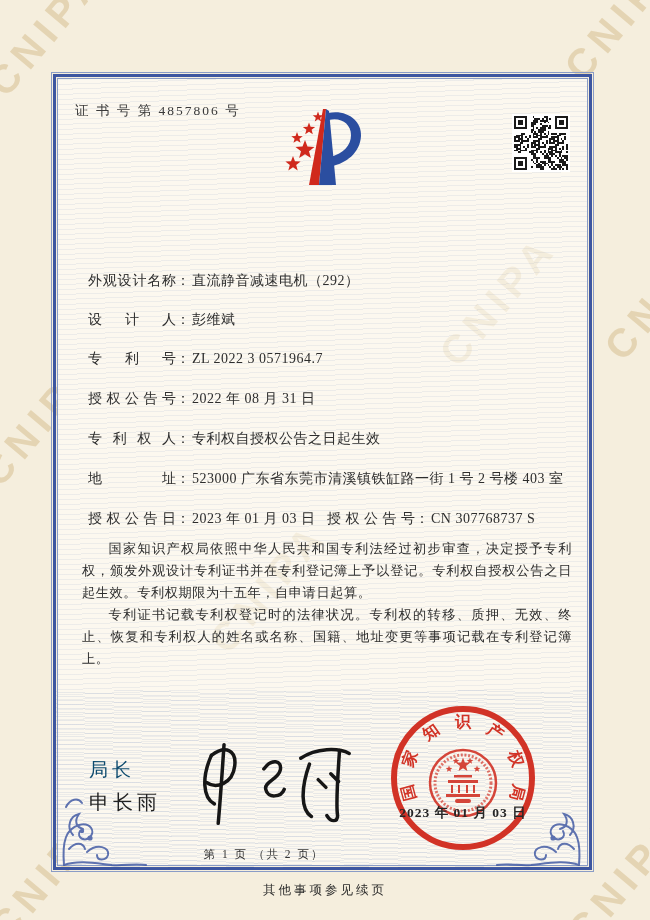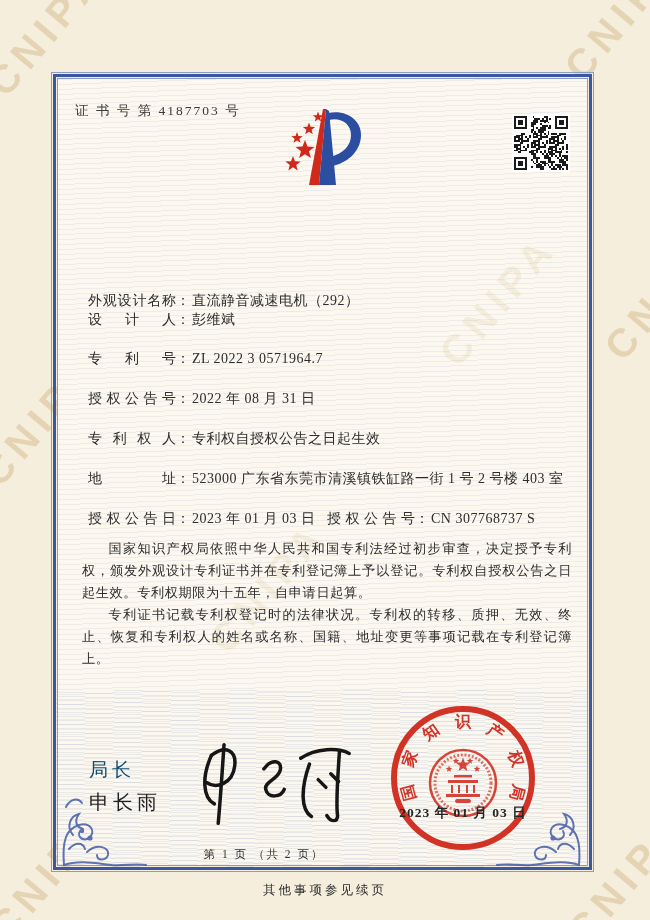--- a/index.html
+++ b/index.html
@@ -86,21 +86,21 @@
   </svg>
   <svg class="orn orn-r" viewBox="0 0 92 92" fill="none" stroke="#445ca5" stroke-width="2" stroke-linecap="round">
     <path d="M8,88 C6,64 10,52 23,48 C34,45 40,54 34,60 C29,65 20,61 24,54"></path>
     <path d="M8,88 C22,83 38,86 56,88 C68,89 78,86 90,88"></path>
     <path d="M13,72 C19,65 27,65 29,72"></path>
     <path d="M17,58 C10,50 14,39 23,37 C18,44 20,50 27,52"></path>
     <path d="M31,75 C41,66 54,70 52,78 C50,84 41,84 41,78"></path>
     <circle cx="34" cy="61" r="1.6" fill="#445ca5"></circle>
   </svg>
 
-  <div class="cert-no">证 书 号 第 4187703 号</div>
+  <div class="cert-no">证 书 号 第 4857806 号</div>
 
   <svg class="logo" viewBox="0 0 92 92">
     <polygon points="40,8 43,8 36,84 26,84" fill="#d0291c"></polygon>
     <polygon points="43,8 46,10 53,84 36,84" fill="#2b4ea0"></polygon>
     <path d="M45,12 C64,8 79,20 78,35 C77,53 62,62 50,65 L48,56 C60,52 68,45 68,34 C68,23 58,16 46,19 Z" fill="#2b4ea0"></path>
     <g id="logo-stars" fill="#d0291c">
         <polygon points="10.00,55.00 11.97,60.28 17.61,60.53 13.20,64.04 14.70,69.47 10.00,66.36 5.30,69.47 6.80,64.04 2.39,60.53 8.03,60.28"></polygon>
         <polygon points="22.00,39.00 24.47,45.60 31.51,45.91 25.99,50.30 27.88,57.09 22.00,53.20 16.12,57.09 18.01,50.30 12.49,45.91 19.53,45.60"></polygon>
         <polygon points="14.00,31.00 15.48,34.96 19.71,35.15 16.40,37.78 17.53,41.85 14.00,39.52 10.47,41.85 11.60,37.78 8.29,35.15 12.52,34.96"></polygon>
         <polygon points="26.00,21.50 27.60,25.79 32.18,25.99 28.60,28.84 29.82,33.26 26.00,30.73 22.18,33.26 23.40,28.84 19.82,25.99 24.40,25.79"></polygon>
@@ -425,21 +425,21 @@
         <rect x="20" y="28" width="1" height="1"></rect>
         <rect x="21" y="28" width="1" height="1"></rect>
         <rect x="22" y="28" width="1" height="1"></rect>
         <rect x="24" y="28" width="1" height="1"></rect>
         <rect x="26" y="28" width="1" height="1"></rect>
         <rect x="28" y="28" width="1" height="1"></rect>
       </g>
   </svg>
 
 
-  <div class="row" style="top:272px;margin-top:20px;">
+  <div class="row" style="top:272px;">
     <span class="flabel">外观设计名称</span><span class="colon">：</span><span class="fvalue">直流静音减速电机（292）</span>
   </div>
   <div class="row" style="top:311px;">
     <span class="flabel">设计人</span><span class="colon">：</span><span class="fvalue">彭维斌</span>
   </div>
   <div class="row" style="top:350px;">
     <span class="flabel">专利号</span><span class="colon">：</span><span class="fvalue">ZL 2022 3 0571964.7</span>
   </div>
   <div class="row" style="top:390px;">
     <span class="flabel">授权公告号</span><span class="colon">：</span><span class="fvalue">2022 年 08 月 31 日</span>

